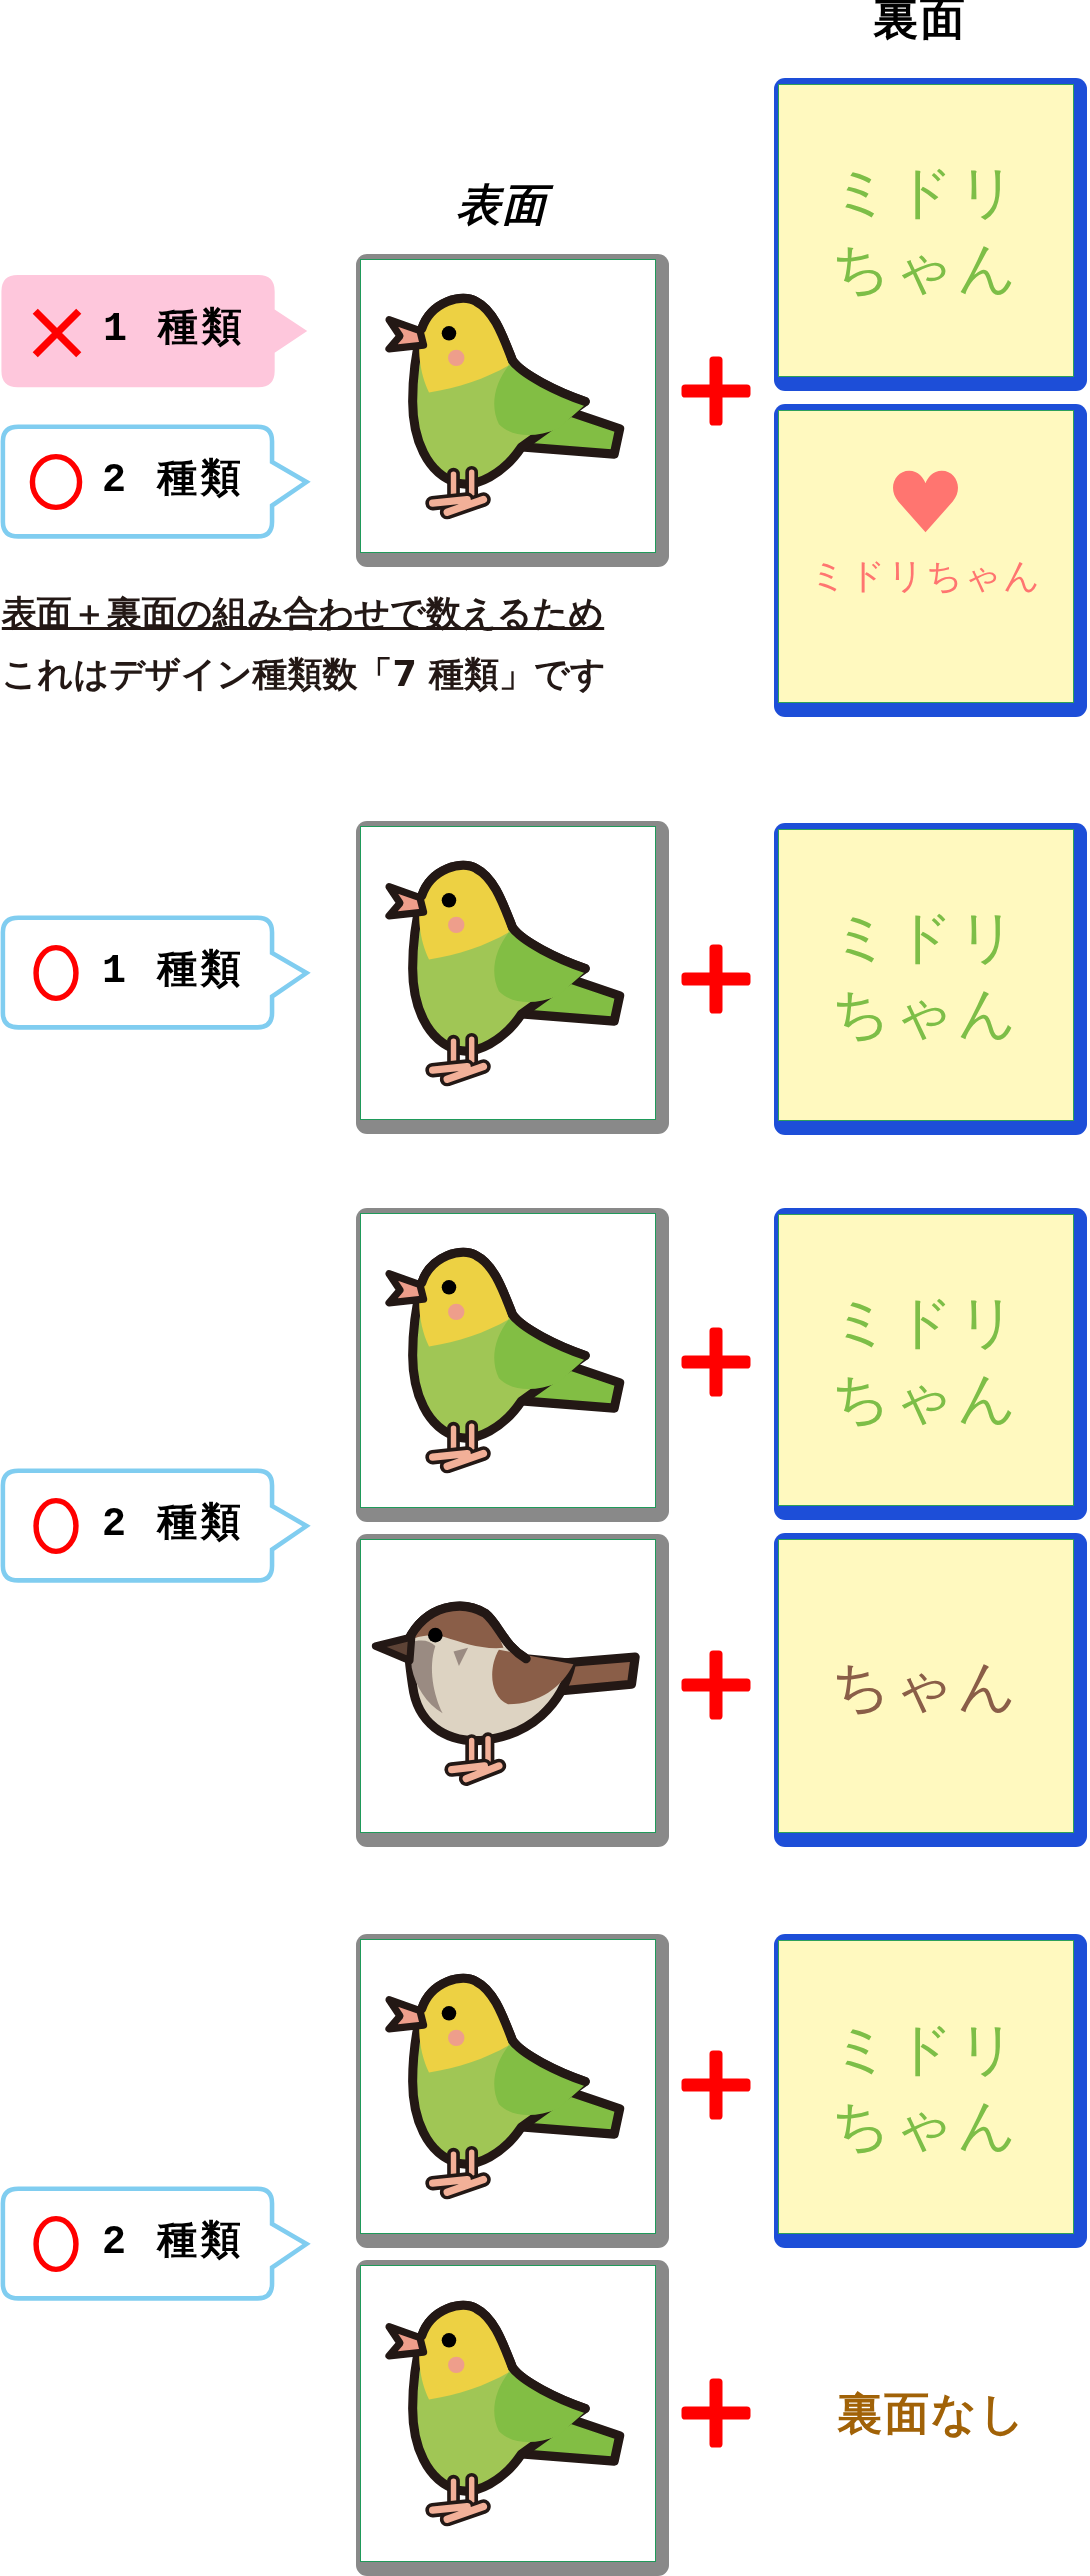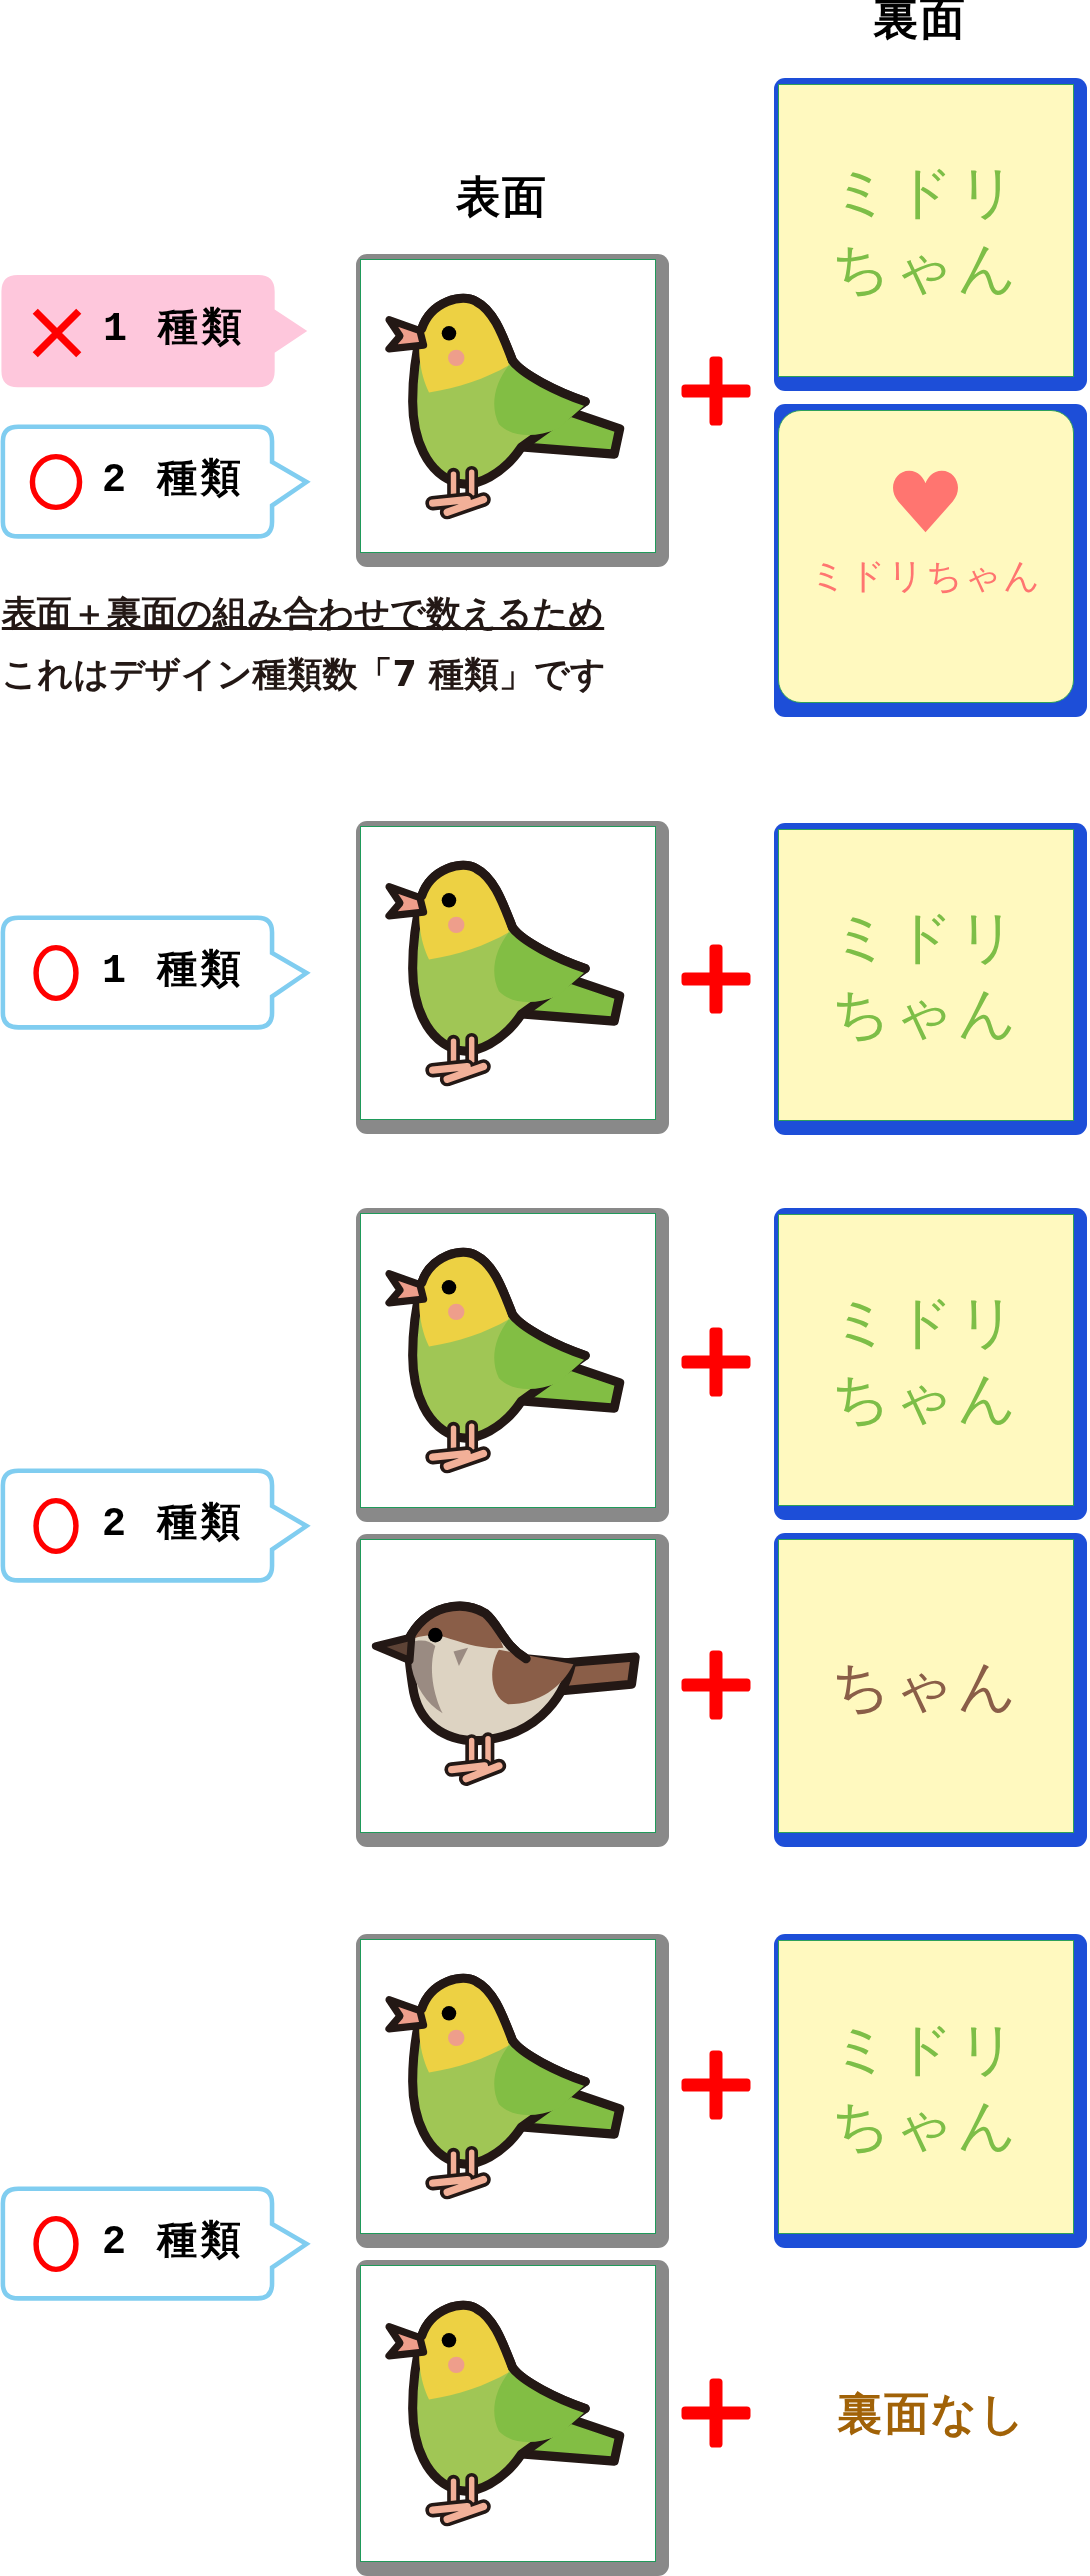--- a/index.html
+++ b/index.html
@@ -93,21 +93,21 @@
 
       <path d="M110 180 L110 208 M128 178 L128 208" stroke="#231815" stroke-width="14" stroke-linecap="round"></path>
       <path d="M110 180 L110 208 M128 178 L128 208" stroke="#f2b098" stroke-width="6" stroke-linecap="round"></path>
       <path d="M88 212 L124 208 M104 222 L140 208" stroke="#231815" stroke-width="16" stroke-linecap="round"></path>
       <path d="M88 212 L124 208 M104 222 L140 208" stroke="#f2b098" stroke-width="8" stroke-linecap="round"></path>
     </g>
   </defs>
 </svg>
 
 <div class="heading" style="left:920px; top:-11px; font-size:45px;">裏面</div>
-<div class="heading" style="left:502px; top:168px; font-size:44px;">表面</div>
+<div class="heading" style="left:502px; top:176px; font-size:44px;font-style:italic;">表面</div>
 
 <div class="abs" style="left:0;top:0;width:1090px;height:727px;">
 
   <div class="bubble pink" style="left:0.9px; top:275px;">
     <svg class="shape" width="313" height="114" viewBox="0 0 345 126">
       <path d="M18 0 H284 Q302 0 302 18 V38 L338 62 L302 86 V106 Q302 124 284 124 H18 Q0 124 0 106 V18 Q0 0 18 0 Z" fill="#fec7dc"></path>
     </svg>
     <svg class="mark" viewBox="0 0 64 64">
       <path d="M8 8 L56 56 M56 8 L8 56" stroke="#ff0000" stroke-width="8" stroke-linecap="butt"></path>
     </svg>
@@ -137,21 +137,21 @@
 
   <div class="plus" style="left:716px; top:391px;"></div>
 
   <div class="back" style="left:774px; top:78px; height:313px;">
     <div class="face">
       <div class="big" style="color:#7dbe47;">ミドリ</div>
       <div class="big" style="color:#7dbe47;">ちゃん</div>
     </div>
   </div>
   <div class="back" style="left:774px; top:404px; height:313px;">
-    <div class="face" style="justify-content:flex-start; padding-top:56px;border-radius:23px;">
+    <div class="face" style="justify-content:flex-start; padding-top:56px;">
       <svg class="heart" viewBox="0 0 76 76">
         <path d="M38 72 L8 38 C-4 24 4 4 20 4 C30 4 36 12 38 18 C40 12 46 4 56 4 C72 4 80 24 68 38 Z" fill="#ff7570"></path>
       </svg>
       <div class="small" style="color:#ff7570;">ミドリちゃん</div>
     </div>
   </div>
 </div>
 
 <div class="abs" style="left:0;top:800px;width:1090px;height:345px;">
   <div class="bubble" style="left:0px; top:115px;">

